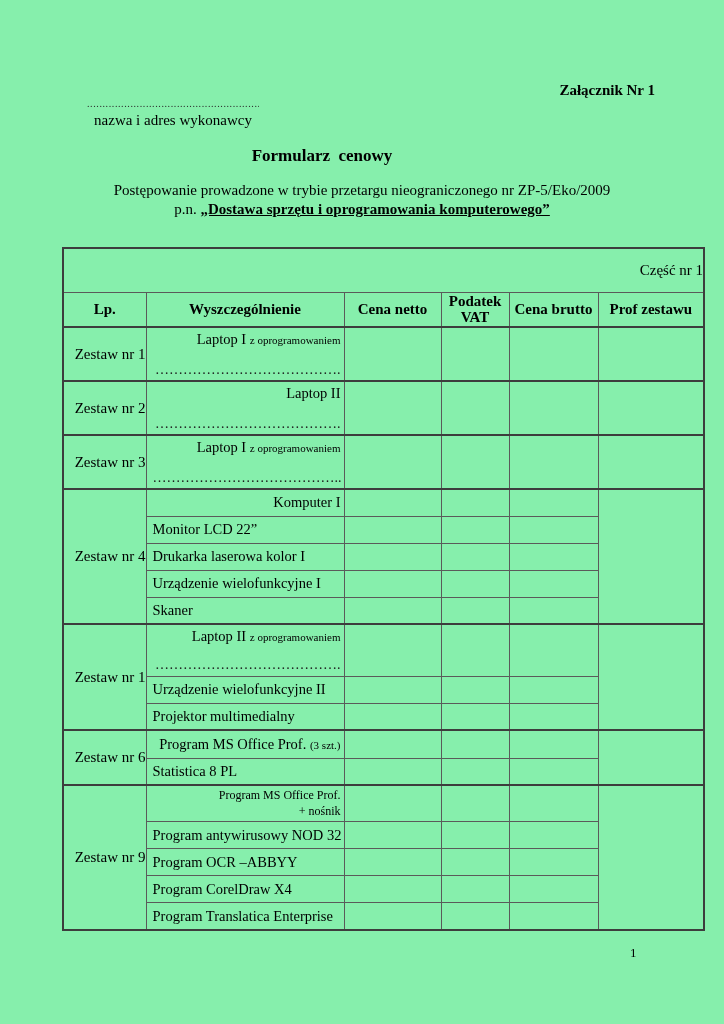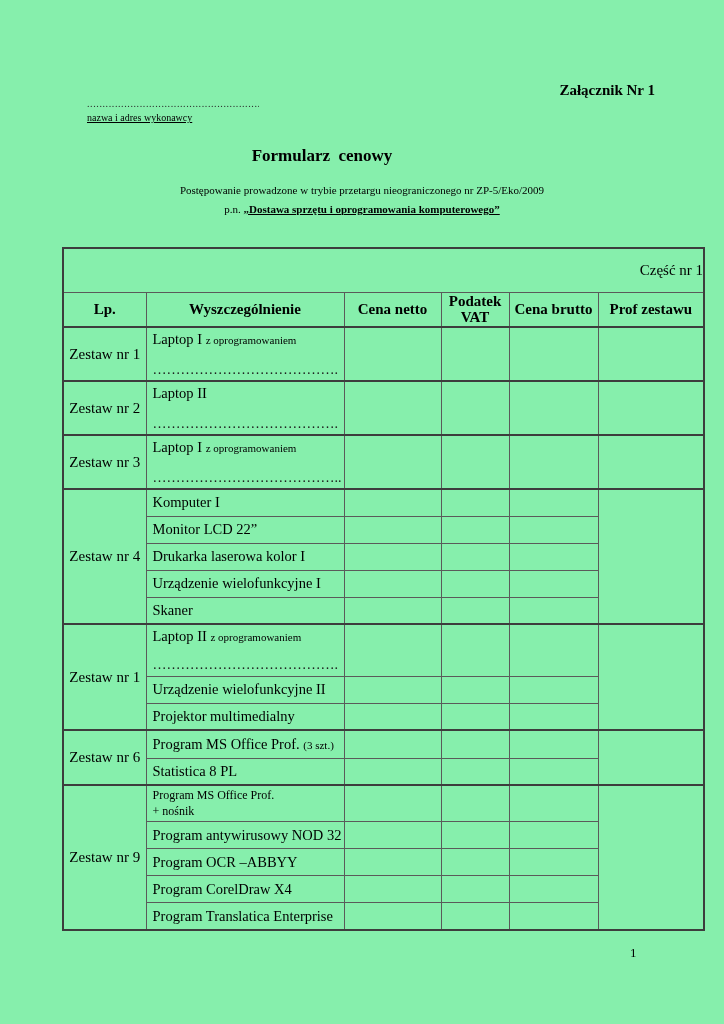--- a/index.html
+++ b/index.html
@@ -10,46 +10,46 @@
   }
   .attachment {
     position:absolute; top:82px; right:69px;
     font-size:15px; font-weight:bold;
   }
   .sig-block { position:absolute; left:87px; top:98px; width:172px; }
   .sig-dots {
     font-size:10px; letter-spacing:0.6px; white-space:nowrap; overflow:hidden;
     height:13px; color:#2a2a2a;
   }
-  .sig-caption { font-size:10px; margin-top:1px;text-decoration:underline; }
+  .sig-caption { font-size:15px; text-align:center; margin-top:1px; }
   .doc-title {
     position:absolute; top:146px; left:0; width:644px; text-align:center;
     font-size:17px; font-weight:bold; white-space:pre-wrap;
   }
   .intro {
     position:absolute; top:181px; left:0; width:724px; text-align:center;
-    font-size:11px; line-height:19px;
+    font-size:15px; line-height:19px;
   }
   .intro .bold { font-weight:bold;text-decoration:underline; }
 
   table.price-table {
     position:absolute; left:62px; top:247px; width:641px;
     border-collapse:collapse; table-layout:fixed;
     border:2px solid #3d3d3d;
   }
   .c-lp { width:83px; } .c-item { width:198px; } .c-net { width:97px; }
   .c-vat { width:68px; } .c-gross { width:89px; } .c-set { width:106px; }
 
   td { border:1px solid #5a5a5a; vertical-align:middle; font-size:15px; }
   tr.section-row td { height:44px; text-align:right; font-weight:normal; }
   tr.header-row td {
     height:34px; text-align:center; font-weight:bold; line-height:1.12;
     border-bottom:2px solid #3d3d3d; padding:0 2px;
   }
-  tr.group-start td { border-top-width:2px; border-top-color:#3d3d3d; }
+  tr.group-start td { border-top-width:2px; border-top-color:#3d3d3d;text-align:right; }
 
   .h54 td { height:54px; } .h52 td { height:52px; } .h36 td { height:36px; }
   .h28 td { height:28px; } .h27 td { height:27px; }
 
   .lp-cell { text-align:center; }
   .item-cell { padding:2px 3px 2px 6px; }
   .item-cell.vtop { vertical-align:top; padding-top:3px; }
   .two-line { display:flex; flex-direction:column; justify-content:space-between; height:47px; }
   .two-line.tl52 { height:45px; }
   .line { font-size:14.5px; white-space:nowrap; }

